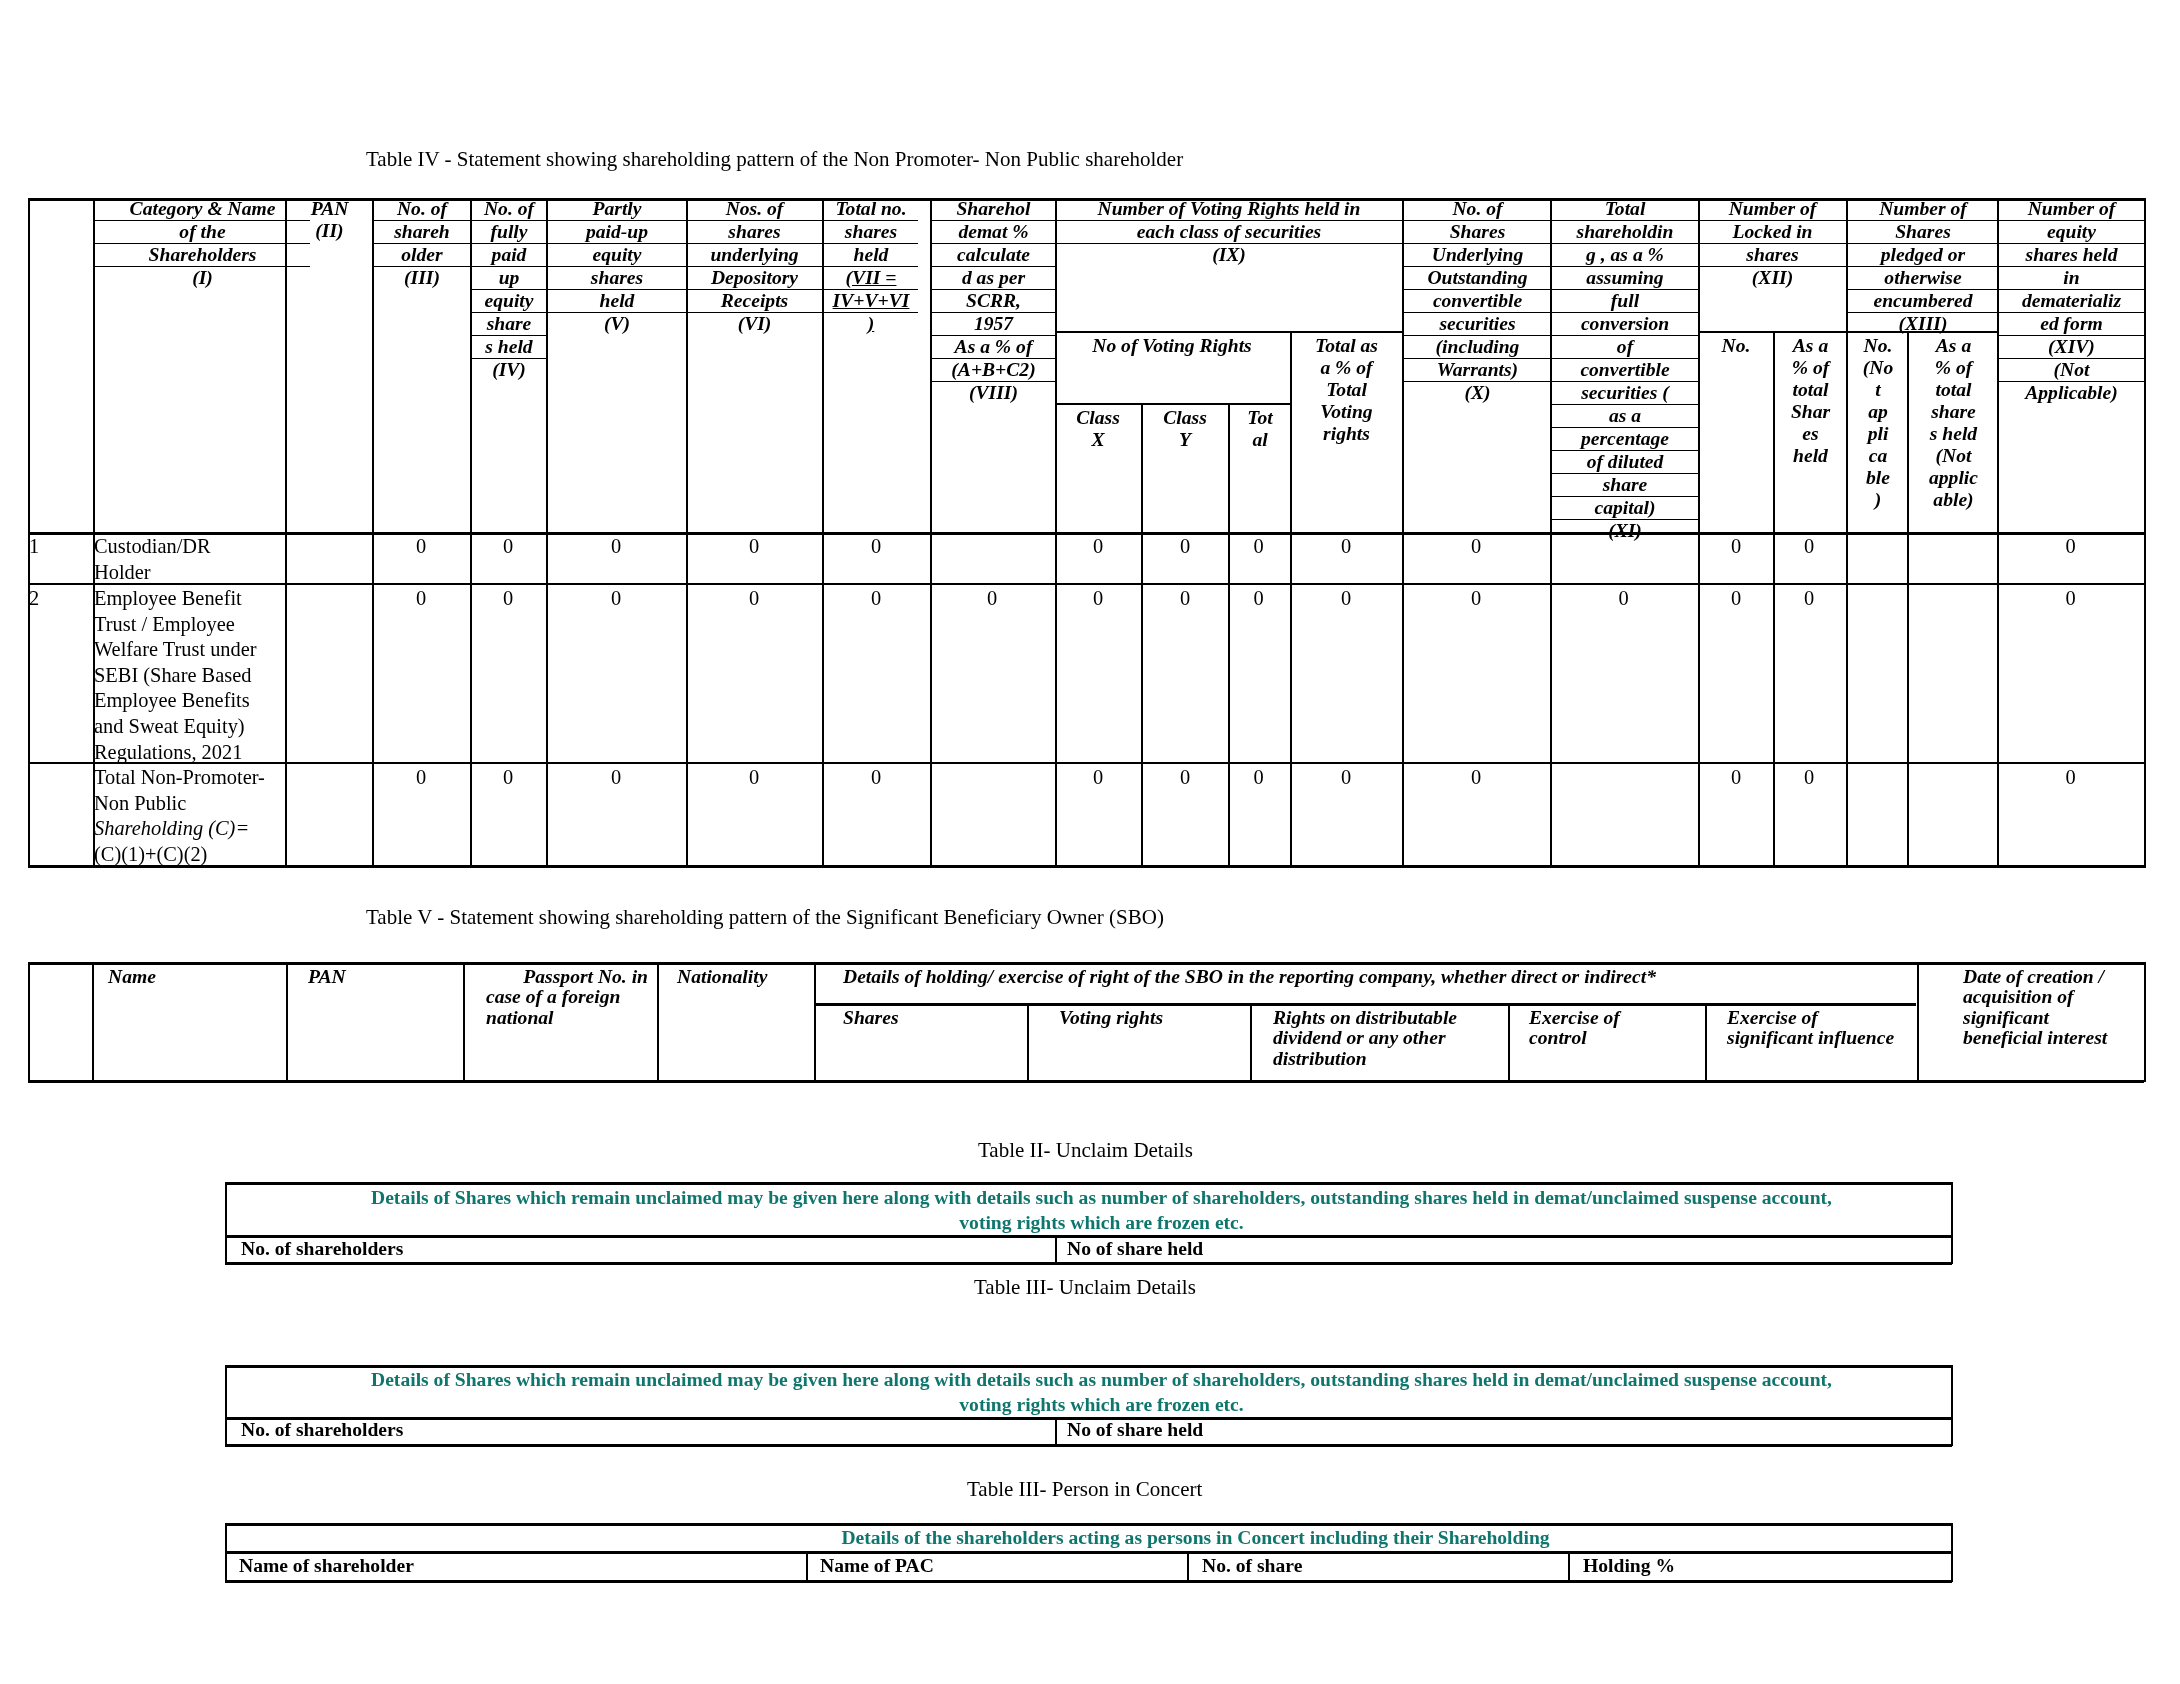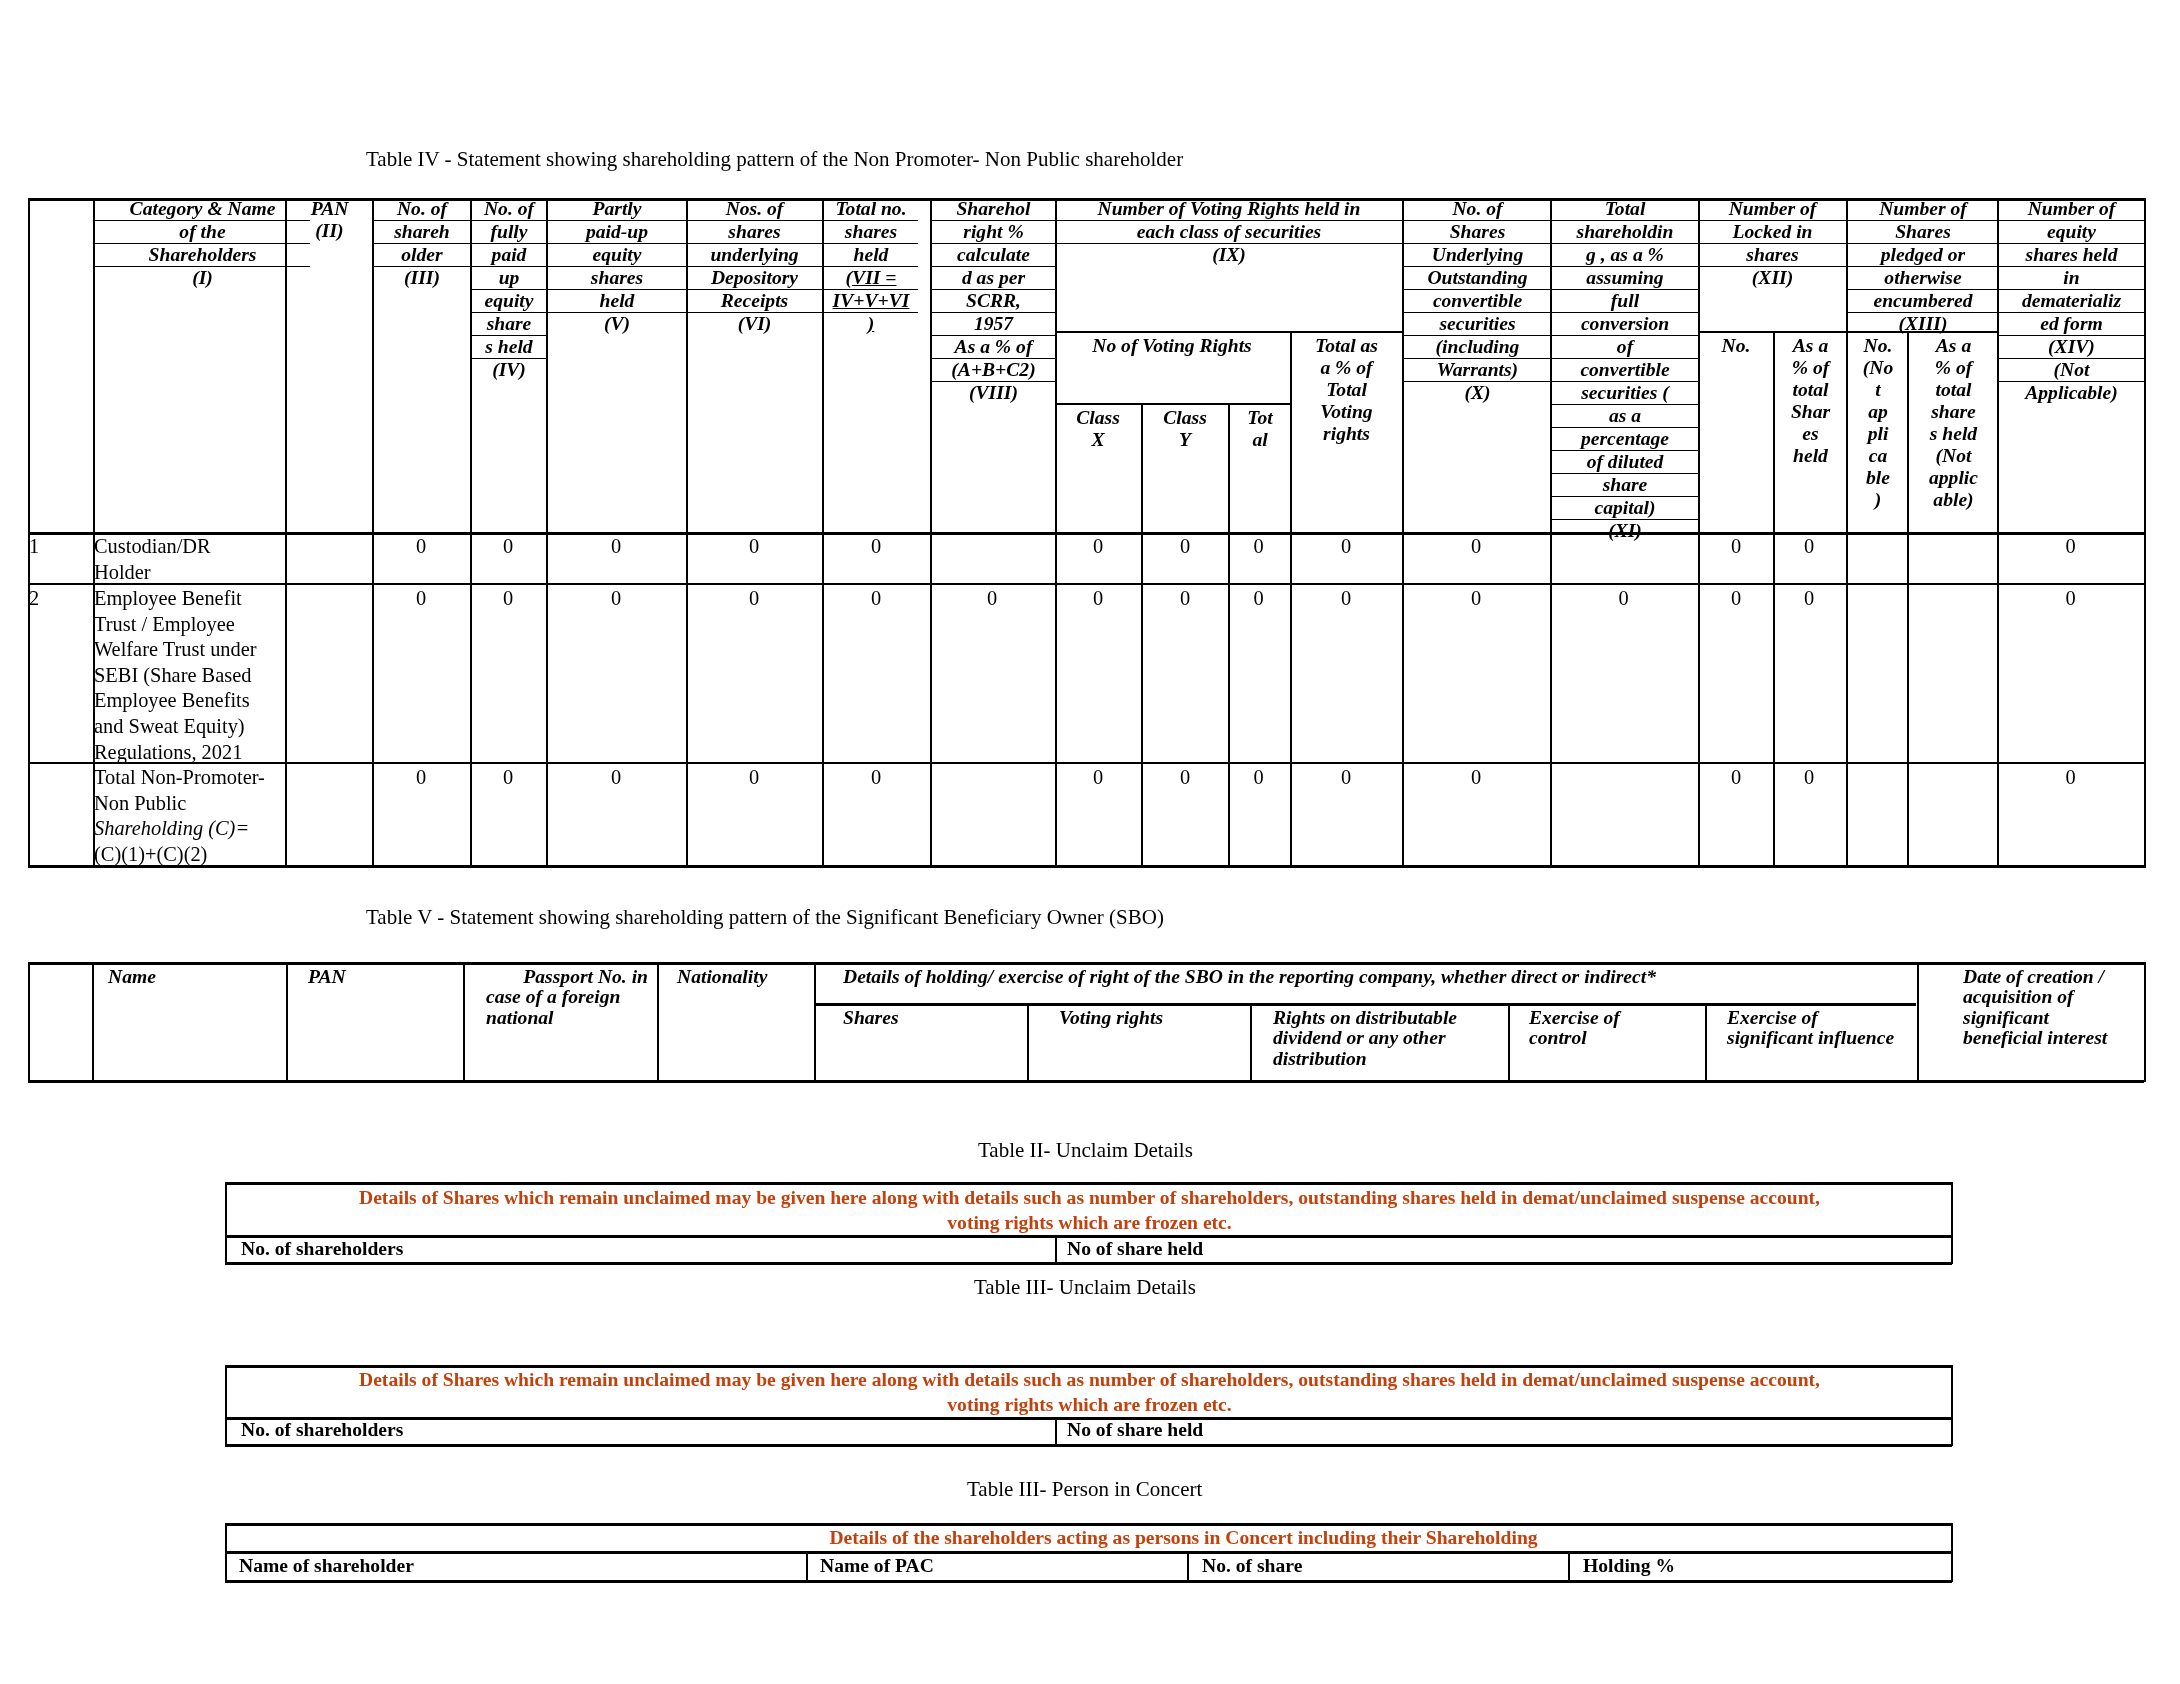--- a/index.html
+++ b/index.html
@@ -7,21 +7,21 @@
   .title { position:absolute; font-size:21px; white-space:nowrap; font-family:"Liberation Serif", serif; }
   .hl { position:absolute; background:#000; height:1.7px; }
   .vl { position:absolute; background:#000; width:1.7px; }
   .hcell { position:absolute; text-align:center; font-weight:bold; font-style:italic; font-size:19.6px; line-height:22px; }
   .hcell .ln { display:block; border-bottom:1.3px solid #000; height:22px; overflow:visible; white-space:nowrap; }
   .hcell .ln.nb { border-bottom:none; }
   .hcell .ln.ul { text-decoration:underline; }
   .dcell { position:absolute; font-size:20.4px; line-height:25.6px; text-align:center; }
   .dname { position:absolute; font-size:20.4px; line-height:25.6px; text-align:left; }
   .v5h { position:absolute; font-weight:bold; font-style:italic; font-size:19.6px; line-height:20.4px; }
-  .grayhdr { position:absolute; font-weight:bold; font-size:19.6px; line-height:25px; color:#c2410c; text-align:center; }
+  .grayhdr { position:absolute; font-weight:bold; font-size:19.6px; line-height:25px; color:#0f766e; text-align:center;margin-left:12px; }
   .bhdr { position:absolute; font-weight:bold; font-size:19.6px; line-height:25.6px; white-space:nowrap; }
 </style>
 </head>
 <body>
 
 <div class="title" style="left:366px; top:147px;">Table IV - Statement showing shareholding pattern of the Non Promoter- Non Public shareholder</div>
 
 <div id="t4">
     <div class="hl" style="left: 28px; top: 198px; width: 2116px; height: 2.6px;"></div>
     <div class="hl" style="left: 28px; top: 532px; width: 2116px; height: 2.6px;"></div>
@@ -98,21 +98,21 @@
     <div class="hcell" style="left: 824px; top: 198px; width: 94px;">
       <span class="ln">Total no.</span>
       <span class="ln">shares</span>
       <span class="ln">held</span>
       <span class="ln ul">(VII =</span>
       <span class="ln ul">IV+V+VI</span>
       <span class="ln nb ul">)</span>
     </div>
     <div class="hcell" style="left: 932px; top: 198px; width: 123px;">
       <span class="ln">Sharehol</span>
-      <span class="ln">right %</span>
+      <span class="ln">demat %</span>
       <span class="ln">calculate</span>
       <span class="ln">d as per</span>
       <span class="ln">SCRR,</span>
       <span class="ln">1957</span>
       <span class="ln">As a % of</span>
       <span class="ln">(A+B+C2)</span>
       <span class="ln nb">(VIII)</span>
     </div>
     <div class="hcell" style="left: 1056px; top: 198px; width: 346px;">
       <span class="ln">Number of Voting Rights held in</span>

